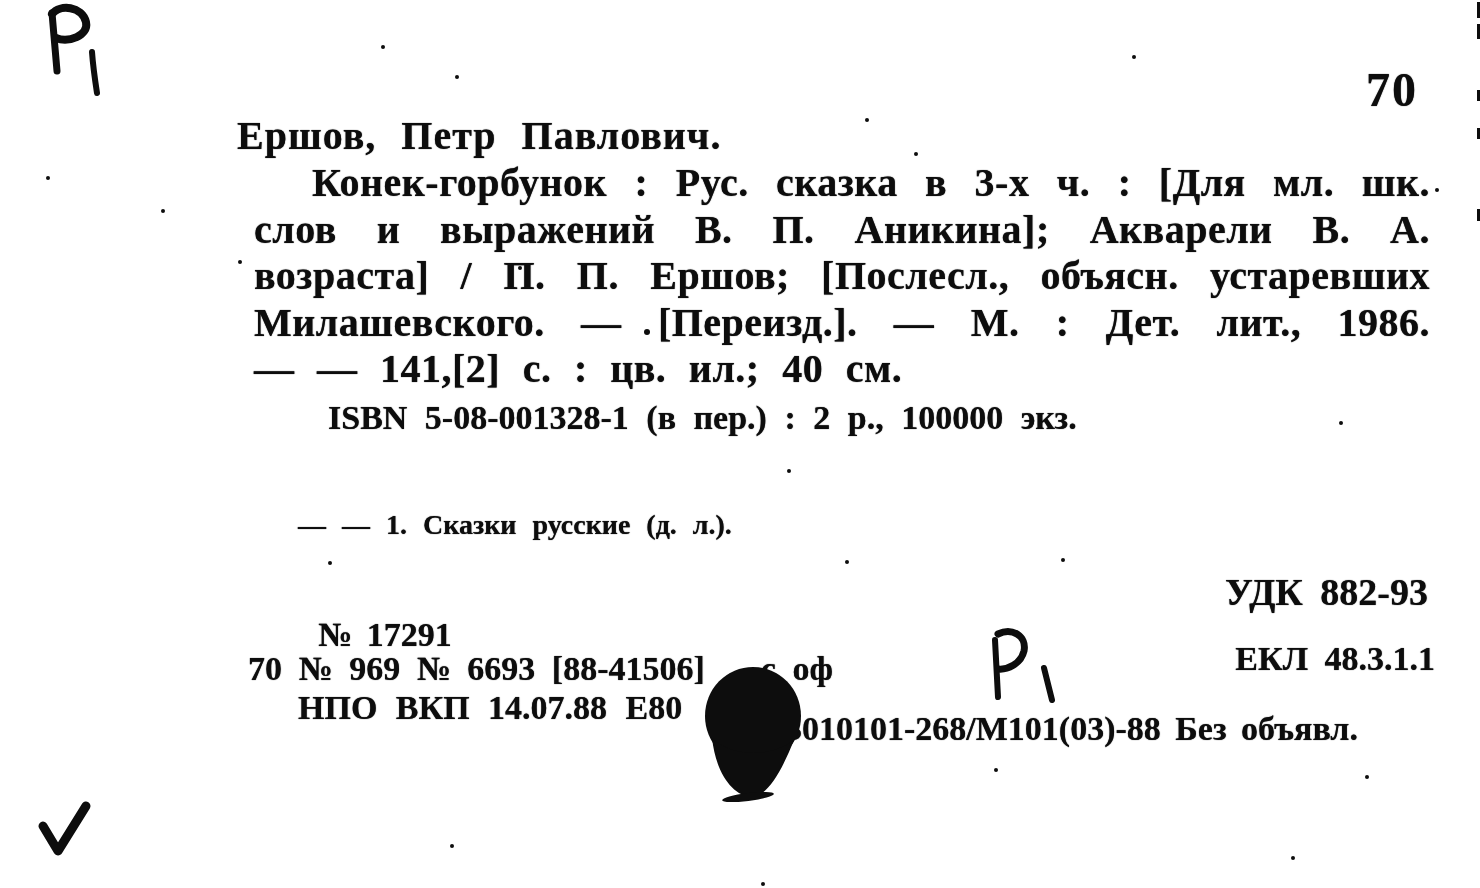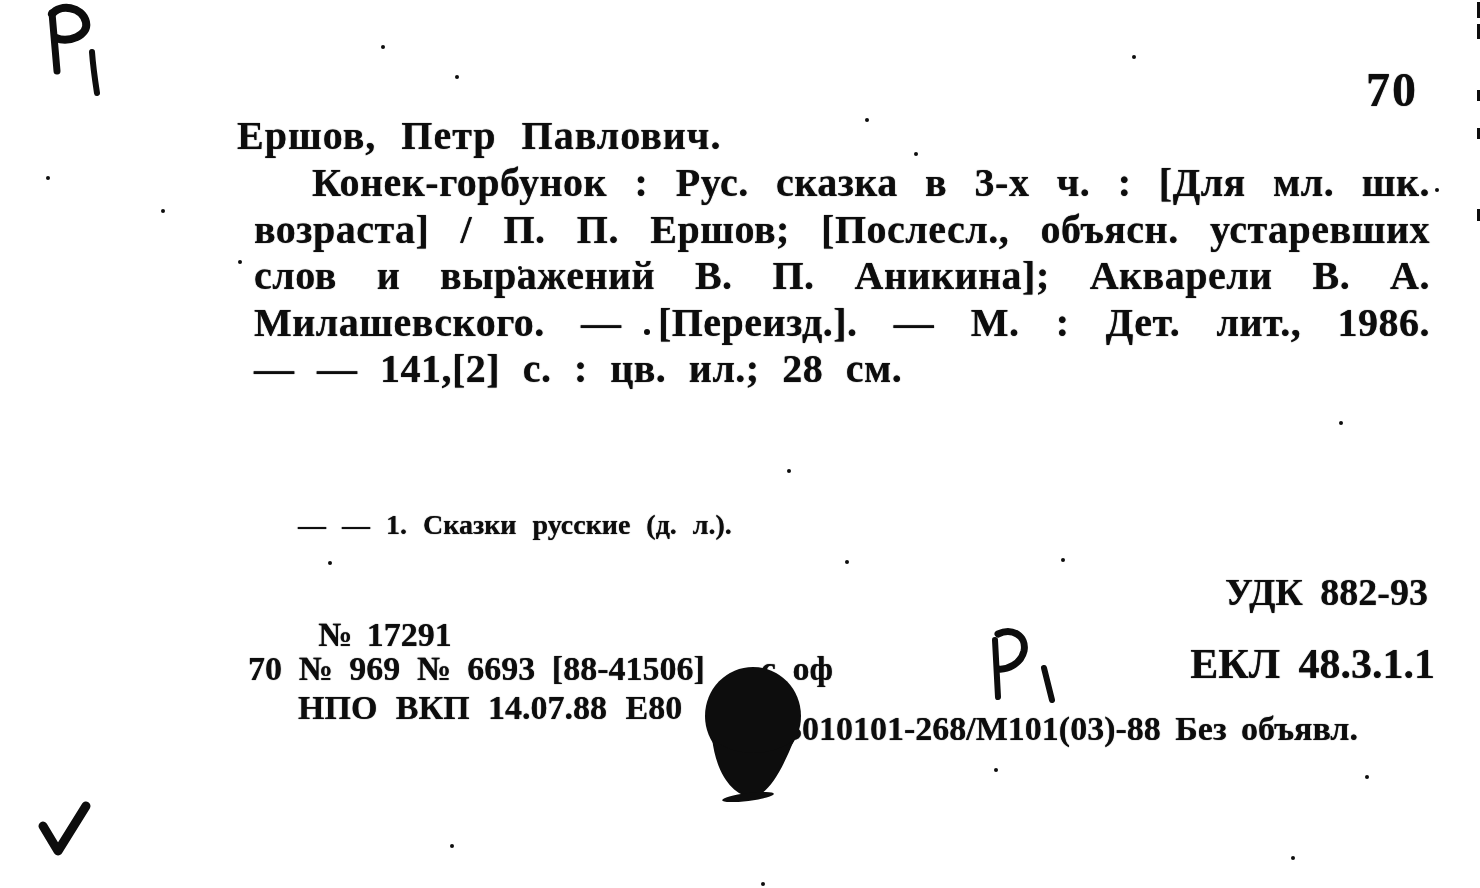--- a/index.html
+++ b/index.html
@@ -74,21 +74,21 @@
   }
   .udk {
     top: 570px;
     right: 52px;
     font-size: 38px;
     word-spacing: 8px;
   }
   .ekl {
     top: 640px;
     right: 45px;
-    font-size: 42px;
+    font-size: 34px;
     word-spacing: 8px;
   }
   .acc1 { top: 616px; left: 318px; font-size: 34px; word-spacing: 6px; }
   .acc2 { top: 650px; left: 248px; font-size: 34px; word-spacing: 8px; display: flex; }
   .acc2 .gap { display: inline-block; width: 56px; }
   .acc3 { top: 689px; left: 298px; font-size: 34px; word-spacing: 10px; }
   .acc4 { top: 710px; left: 768px; font-size: 34px; word-spacing: 6px; }
 
   .overlay {
     position: absolute;
@@ -102,26 +102,27 @@
 <body>
 
 <div class="page">
 
   <div class="abs ink page-number">70</div>
 
   <div class="abs ink heading">Ершов, Петр Павлович.</div>
 
   <div class="abs paragraph">
     <div class="pline just first">Конек-горбунок : Рус. сказка в 3-х ч. : [Для мл. шк.</div>
+    <div class="pline just">слов и выражений В. П. Аникина]; Акварели В. А.</div>
     <div class="pline just">возраста] / П. П. Ершов; [Послесл., объясн. устаревших</div>
-    <div class="pline just">слов и выражений В. П. Аникина]; Акварели В. А.</div>
     <div class="pline just">Милашевского. — [Переизд.]. — М. : Дет. лит., 1986.</div>
-    <div class="pline last">— — 141,[2] с. : цв. ил.; 28 см.</div>
+    <div class="pline last">— — 141,[2] с. : цв. ил.; 40 см.</div>
   </div>
 
+  <div class="abs ink isbn-line">ISBN 5-08-001328-1 (в пер.) : 2 р., 100000 экз.</div>
 
   <div class="abs ink subject-line">— — 1. Сказки русские (д. л.).</div>
 
   <div class="abs ink udk">УДК 882-93</div>
 
   <div class="abs ink ekl">ЕКЛ 48.3.1.1</div>
 
   <div class="abs ink acc1">№ 17291</div>
 
   <div class="abs ink acc2">

